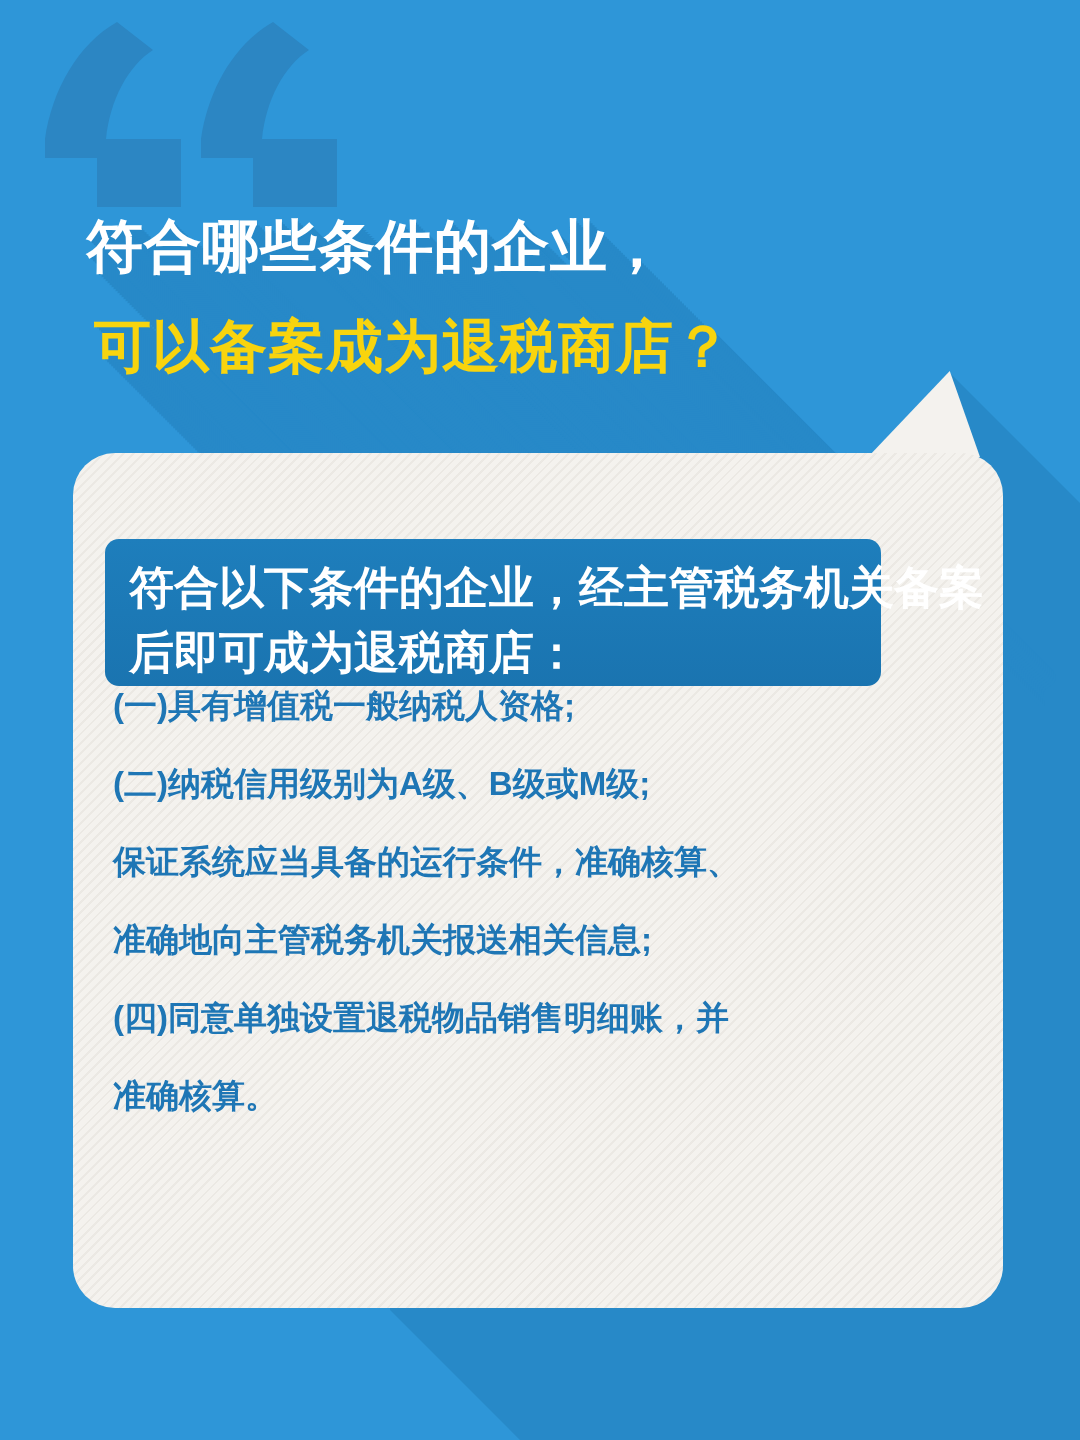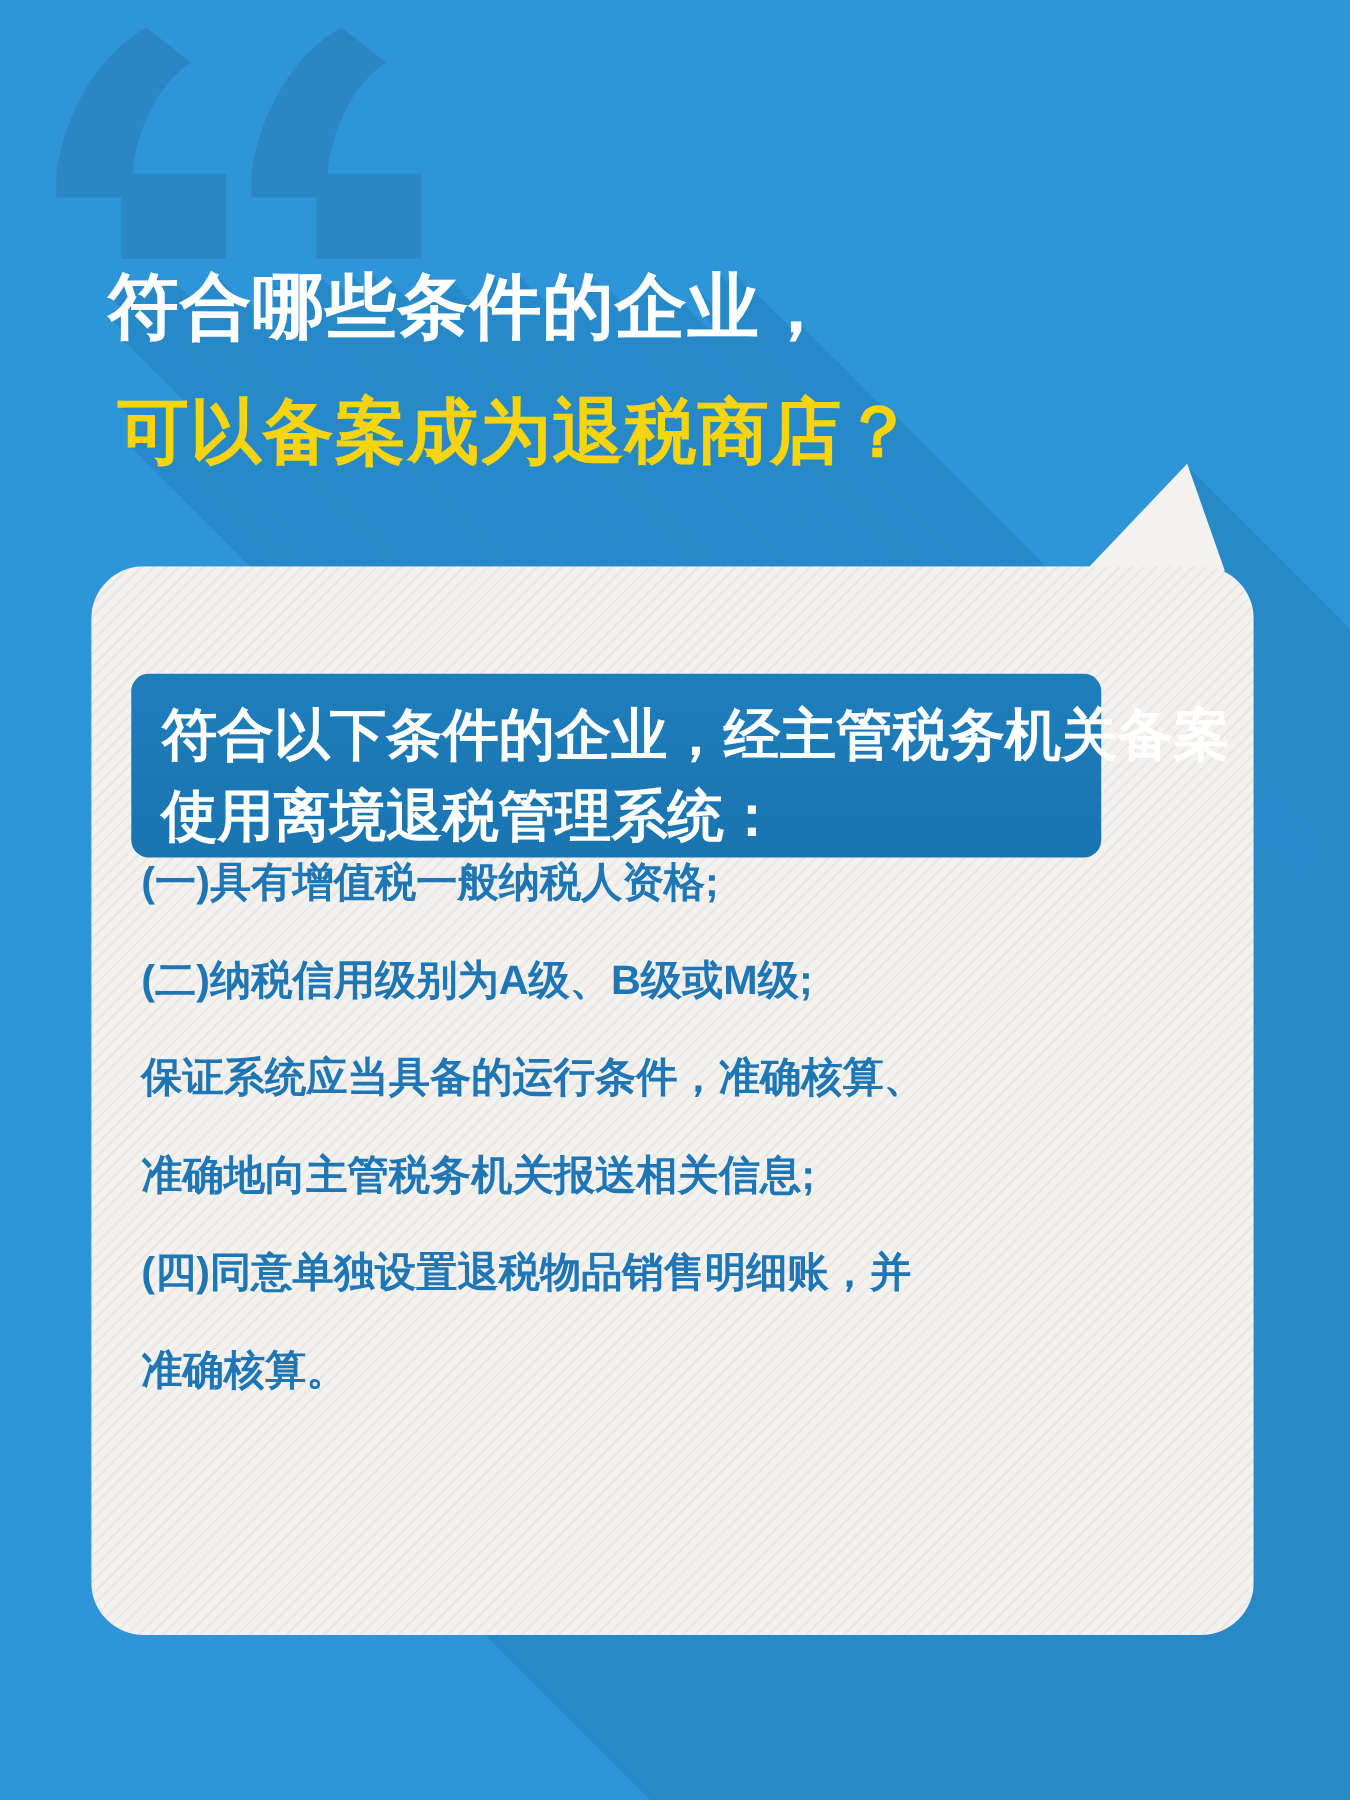--- a/index.html
+++ b/index.html
@@ -77,21 +77,21 @@
     <span class="hl2 long-shadow" style="text-shadow: rgb(39, 137, 200) 2px 2px 0px, rgb(39, 137, 200) 4px 4px 0px, rgb(39, 137, 200) 6px 6px 0px, rgb(39, 137, 200) 8px 8px 0px, rgb(39, 137, 200) 10px 10px 0px, rgb(39, 137, 200) 12px 12px 0px, rgb(39, 137, 200) 14px 14px 0px, rgb(39, 137, 200) 16px 16px 0px, rgb(39, 137, 200) 18px 18px 0px, rgb(39, 137, 200) 20px 20px 0px, rgb(39, 137, 200) 22px 22px 0px, rgb(39, 137, 200) 24px 24px 0px, rgb(39, 137, 200) 26px 26px 0px, rgb(39, 137, 200) 28px 28px 0px, rgb(39, 137, 200) 30px 30px 0px, rgb(39, 137, 200) 32px 32px 0px, rgb(39, 137, 200) 34px 34px 0px, rgb(39, 137, 200) 36px 36px 0px, rgb(39, 137, 200) 38px 38px 0px, rgb(39, 137, 200) 40px 40px 0px, rgb(39, 137, 200) 42px 42px 0px, rgb(39, 137, 200) 44px 44px 0px, rgb(39, 137, 200) 46px 46px 0px, rgb(39, 137, 200) 48px 48px 0px, rgb(39, 137, 200) 50px 50px 0px, rgb(39, 137, 200) 52px 52px 0px, rgb(39, 137, 200) 54px 54px 0px, rgb(39, 137, 200) 56px 56px 0px, rgb(39, 137, 200) 58px 58px 0px, rgb(39, 137, 200) 60px 60px 0px, rgb(39, 137, 200) 62px 62px 0px, rgb(39, 137, 200) 64px 64px 0px, rgb(39, 137, 200) 66px 66px 0px, rgb(39, 137, 200) 68px 68px 0px, rgb(39, 137, 200) 70px 70px 0px, rgb(39, 137, 200) 72px 72px 0px, rgb(39, 137, 200) 74px 74px 0px, rgb(39, 137, 200) 76px 76px 0px, rgb(39, 137, 200) 78px 78px 0px, rgb(39, 137, 200) 80px 80px 0px, rgb(39, 137, 200) 82px 82px 0px, rgb(39, 137, 200) 84px 84px 0px, rgb(39, 137, 200) 86px 86px 0px, rgb(39, 137, 200) 88px 88px 0px, rgb(39, 137, 200) 90px 90px 0px, rgb(39, 137, 200) 92px 92px 0px, rgb(39, 137, 200) 94px 94px 0px, rgb(39, 137, 200) 96px 96px 0px, rgb(39, 137, 200) 98px 98px 0px, rgb(39, 137, 200) 100px 100px 0px, rgb(39, 137, 200) 102px 102px 0px, rgb(39, 137, 200) 104px 104px 0px, rgb(39, 137, 200) 106px 106px 0px, rgb(39, 137, 200) 108px 108px 0px, rgb(39, 137, 200) 110px 110px 0px, rgb(39, 137, 200) 112px 112px 0px, rgb(39, 137, 200) 114px 114px 0px, rgb(39, 137, 200) 116px 116px 0px, rgb(39, 137, 200) 118px 118px 0px, rgb(39, 137, 200) 120px 120px 0px, rgb(39, 137, 200) 122px 122px 0px, rgb(39, 137, 200) 124px 124px 0px, rgb(39, 137, 200) 126px 126px 0px, rgb(39, 137, 200) 128px 128px 0px, rgb(39, 137, 200) 130px 130px 0px, rgb(39, 137, 200) 132px 132px 0px, rgb(39, 137, 200) 134px 134px 0px, rgb(39, 137, 200) 136px 136px 0px, rgb(39, 137, 200) 138px 138px 0px, rgb(39, 137, 200) 140px 140px 0px, rgb(39, 137, 200) 142px 142px 0px, rgb(39, 137, 200) 144px 144px 0px, rgb(39, 137, 200) 146px 146px 0px, rgb(39, 137, 200) 148px 148px 0px, rgb(39, 137, 200) 150px 150px 0px, rgb(39, 137, 200) 152px 152px 0px, rgb(39, 137, 200) 154px 154px 0px, rgb(39, 137, 200) 156px 156px 0px, rgb(39, 137, 200) 158px 158px 0px, rgb(39, 137, 200) 160px 160px 0px, rgb(39, 137, 200) 162px 162px 0px, rgb(39, 137, 200) 164px 164px 0px, rgb(39, 137, 200) 166px 166px 0px, rgb(39, 137, 200) 168px 168px 0px, rgb(39, 137, 200) 170px 170px 0px, rgb(39, 137, 200) 172px 172px 0px, rgb(39, 137, 200) 174px 174px 0px, rgb(39, 137, 200) 176px 176px 0px, rgb(39, 137, 200) 178px 178px 0px, rgb(39, 137, 200) 180px 180px 0px, rgb(39, 137, 200) 182px 182px 0px, rgb(39, 137, 200) 184px 184px 0px, rgb(39, 137, 200) 186px 186px 0px, rgb(39, 137, 200) 188px 188px 0px, rgb(39, 137, 200) 190px 190px 0px, rgb(39, 137, 200) 192px 192px 0px, rgb(39, 137, 200) 194px 194px 0px, rgb(39, 137, 200) 196px 196px 0px, rgb(39, 137, 200) 198px 198px 0px, rgb(39, 137, 200) 200px 200px 0px, rgb(39, 137, 200) 202px 202px 0px, rgb(39, 137, 200) 204px 204px 0px, rgb(39, 137, 200) 206px 206px 0px, rgb(39, 137, 200) 208px 208px 0px, rgb(39, 137, 200) 210px 210px 0px, rgb(39, 137, 200) 212px 212px 0px, rgb(39, 137, 200) 214px 214px 0px, rgb(39, 137, 200) 216px 216px 0px, rgb(39, 137, 200) 218px 218px 0px, rgb(39, 137, 200) 220px 220px 0px, rgb(39, 137, 200) 222px 222px 0px, rgb(39, 137, 200) 224px 224px 0px, rgb(39, 137, 200) 226px 226px 0px, rgb(39, 137, 200) 228px 228px 0px, rgb(39, 137, 200) 230px 230px 0px, rgb(39, 137, 200) 232px 232px 0px, rgb(39, 137, 200) 234px 234px 0px, rgb(39, 137, 200) 236px 236px 0px, rgb(39, 137, 200) 238px 238px 0px, rgb(39, 137, 200) 240px 240px 0px, rgb(39, 137, 200) 242px 242px 0px, rgb(39, 137, 200) 244px 244px 0px, rgb(39, 137, 200) 246px 246px 0px, rgb(39, 137, 200) 248px 248px 0px, rgb(39, 137, 200) 250px 250px 0px, rgb(39, 137, 200) 252px 252px 0px, rgb(39, 137, 200) 254px 254px 0px, rgb(39, 137, 200) 256px 256px 0px, rgb(39, 137, 200) 258px 258px 0px, rgb(39, 137, 200) 260px 260px 0px, rgb(39, 137, 200) 262px 262px 0px, rgb(39, 137, 200) 264px 264px 0px, rgb(39, 137, 200) 266px 266px 0px, rgb(39, 137, 200) 268px 268px 0px, rgb(39, 137, 200) 270px 270px 0px, rgb(39, 137, 200) 272px 272px 0px, rgb(39, 137, 200) 274px 274px 0px, rgb(39, 137, 200) 276px 276px 0px, rgb(39, 137, 200) 278px 278px 0px, rgb(39, 137, 200) 280px 280px 0px, rgb(39, 137, 200) 282px 282px 0px, rgb(39, 137, 200) 284px 284px 0px, rgb(39, 137, 200) 286px 286px 0px, rgb(39, 137, 200) 288px 288px 0px, rgb(39, 137, 200) 290px 290px 0px, rgb(39, 137, 200) 292px 292px 0px, rgb(39, 137, 200) 294px 294px 0px, rgb(39, 137, 200) 296px 296px 0px, rgb(39, 137, 200) 298px 298px 0px, rgb(39, 137, 200) 300px 300px 0px, rgb(39, 137, 200) 302px 302px 0px, rgb(39, 137, 200) 304px 304px 0px, rgb(39, 137, 200) 306px 306px 0px, rgb(39, 137, 200) 308px 308px 0px, rgb(39, 137, 200) 310px 310px 0px, rgb(39, 137, 200) 312px 312px 0px, rgb(39, 137, 200) 314px 314px 0px, rgb(39, 137, 200) 316px 316px 0px, rgb(39, 137, 200) 318px 318px 0px, rgb(39, 137, 200) 320px 320px 0px, rgb(39, 137, 200) 322px 322px 0px, rgb(39, 137, 200) 324px 324px 0px, rgb(39, 137, 200) 326px 326px 0px, rgb(39, 137, 200) 328px 328px 0px, rgb(39, 137, 200) 330px 330px 0px, rgb(39, 137, 200) 332px 332px 0px, rgb(39, 137, 200) 334px 334px 0px, rgb(39, 137, 200) 336px 336px 0px, rgb(39, 137, 200) 338px 338px 0px, rgb(39, 137, 200) 340px 340px 0px;">可以备案成为退税商店？</span>
   </div>
 
   <div class="tail"></div>
 
   <div class="card">
 
     <div class="banner">
       <div class="banner-inner">
         <div>符合以下条件的企业，经主管税务机关备案</div>
-        <div>使用离境退税管理系统：</div>
+        <div>后即可成为退税商店：</div>
       </div>
     </div>
 
     <div class="cond-list">
         <div class="cond-line">(一)具有增值税一般纳税人资格;</div>
         <div class="cond-line">(二)纳税信用级别为A级、B级或M级;</div>
         <div class="cond-line">保证系统应当具备的运行条件，准确核算、</div>
         <div class="cond-line">准确地向主管税务机关报送相关信息;</div>
         <div class="cond-line">(四)同意单独设置退税物品销售明细账，并</div>
         <div class="cond-line">准确核算。</div>

